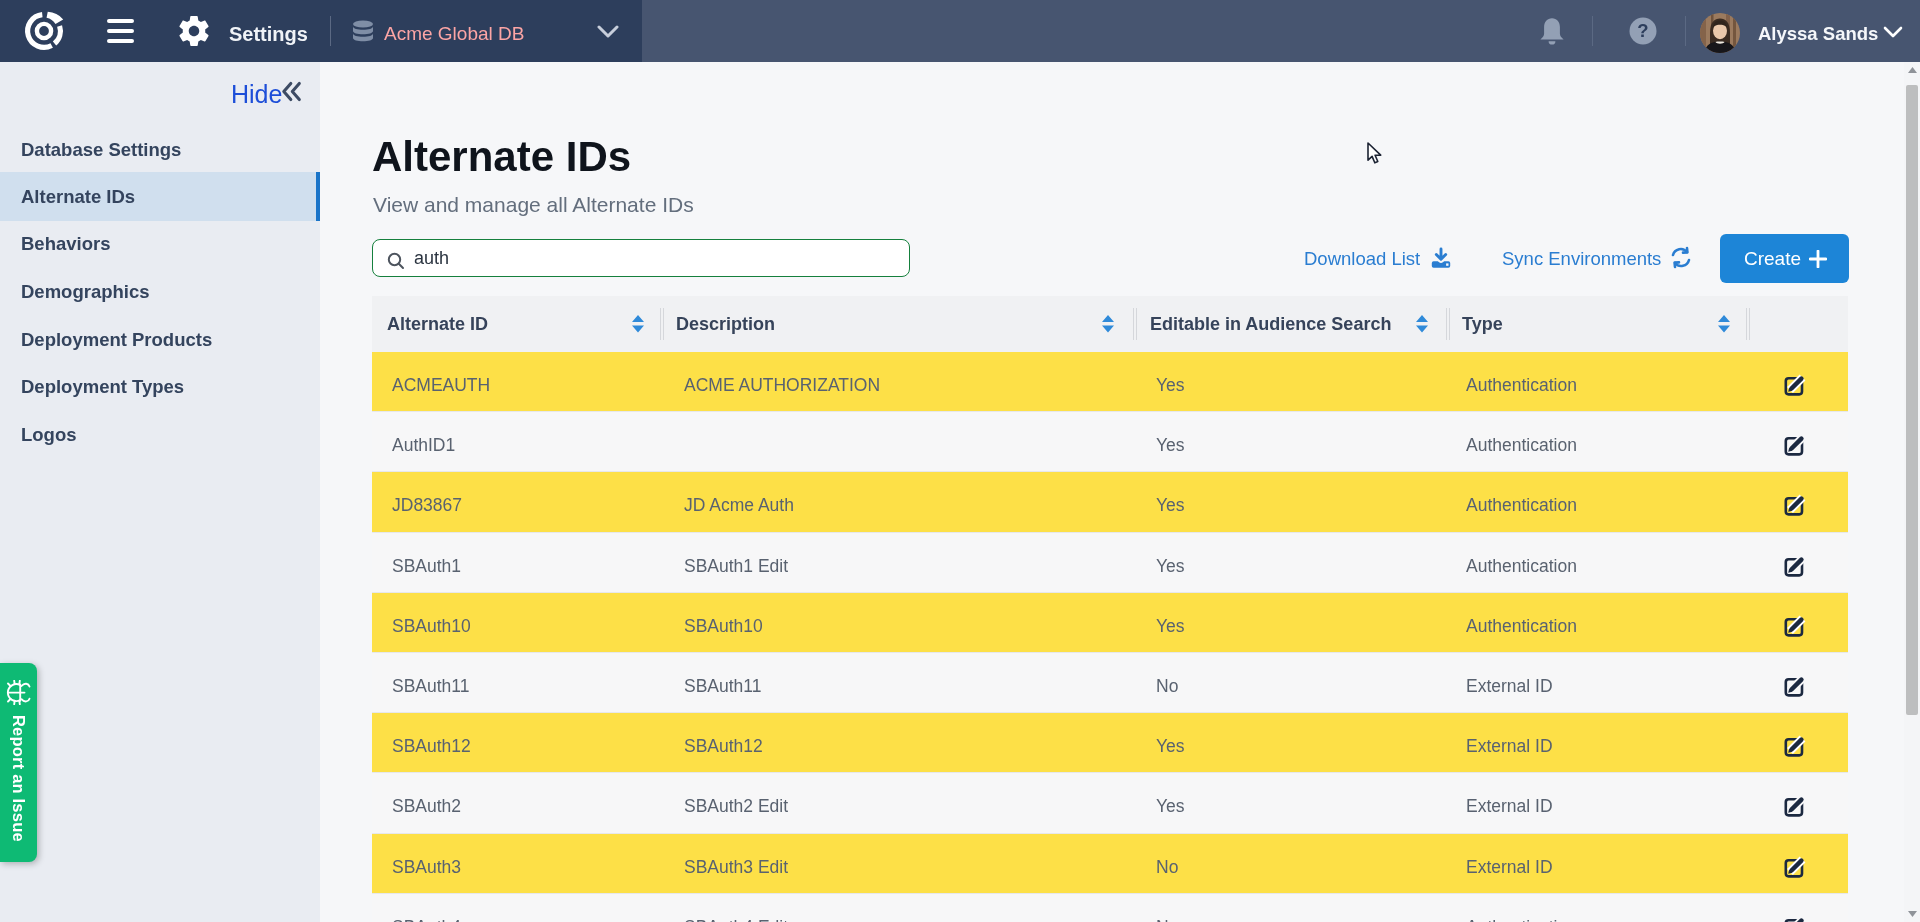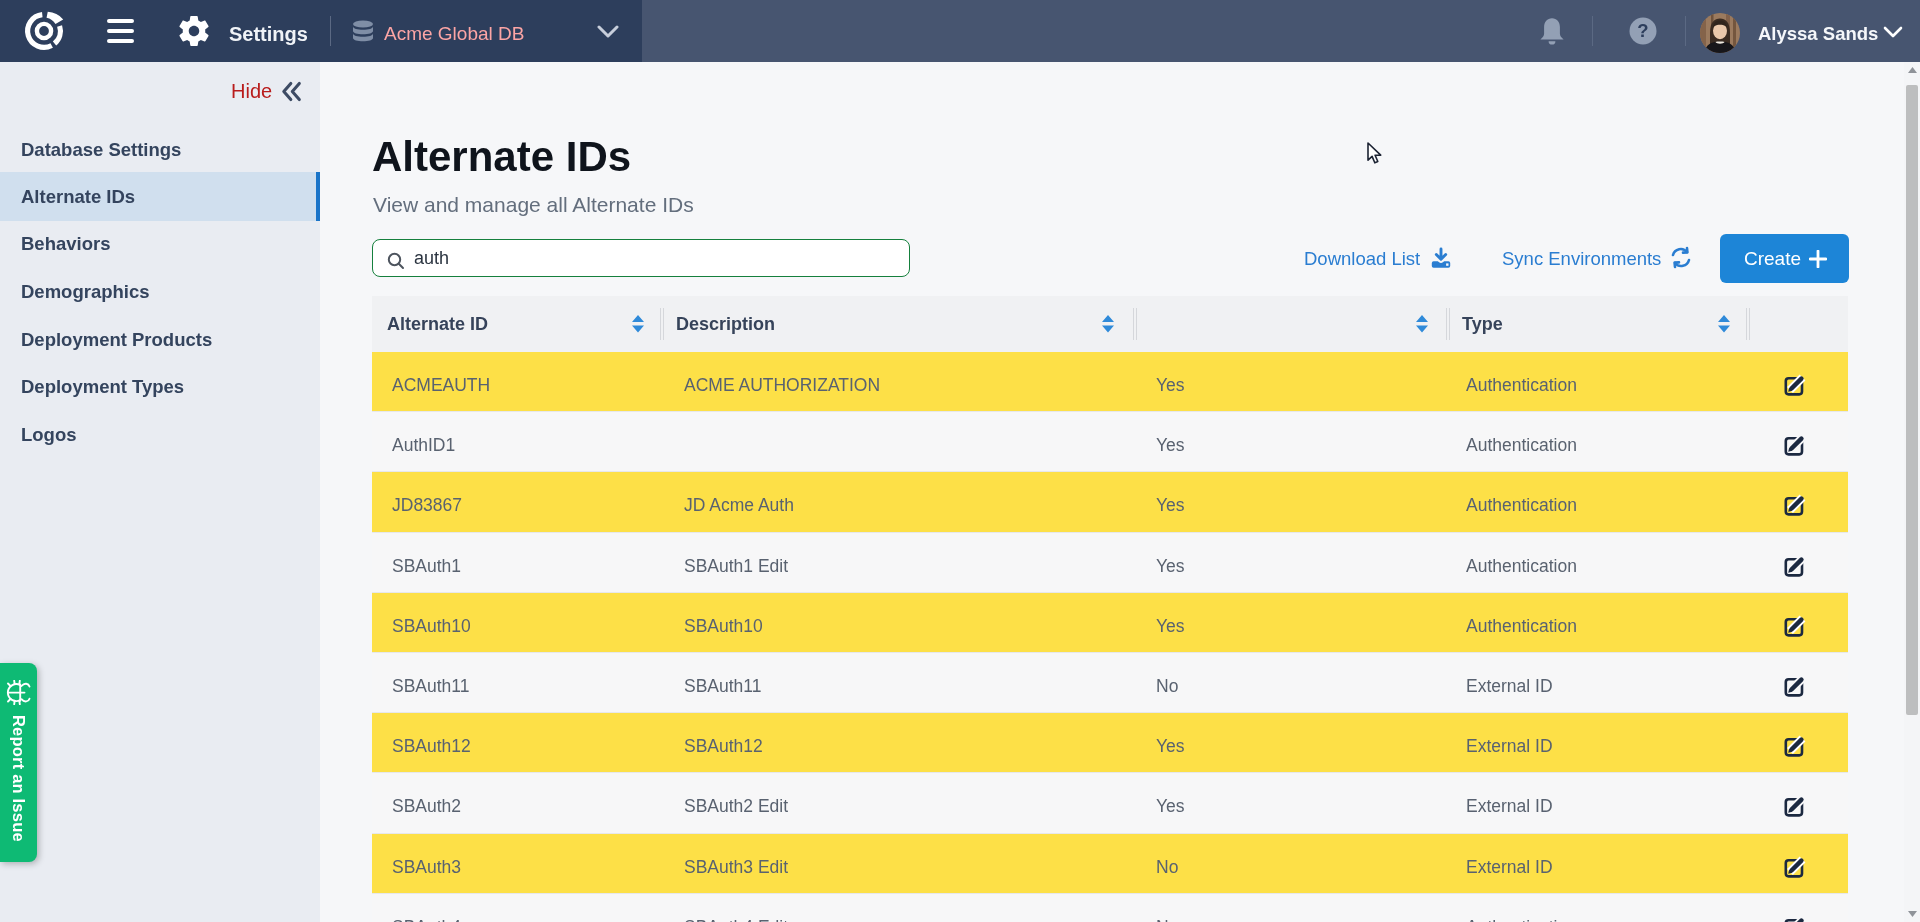--- a/index.html
+++ b/index.html
@@ -12,21 +12,21 @@
 #hdrleft { position:absolute; left:0; top:0; width:642px; height:62px; background:#2d3e5c; }
 .hdiv { position:absolute; top:16px; width:1px; height:30px; background:#5b6983; }
 #settingsTxt { position:absolute; left:229px; top:2.5px; height:62px; line-height:62px; color:#f0f3f7; font-size:20px; font-weight:bold; }
 #dbTxt { position:absolute; left:384px; top:2.5px; height:62px; line-height:62px; color:#fca5a5; font-size:19px; }
 #userTxt { position:absolute; left:1758px; top:2.5px; height:62px; line-height:62px; color:#f5f7fa; font-size:18.5px; font-weight:bold; }
 
 
 #sidebar { position:absolute; left:0; top:62px; width:320px; height:860px; background:#e9ecf2; }
 .navitem { position:absolute; left:21px; font-size:18.5px; font-weight:bold; color:#34445e; }
 #selband { position:absolute; left:0; top:110px; width:320px; height:49px; background:#d0dfee; border-right:4px solid #1a74c8; }
-#hideTxt { position:absolute; left:231px; top:18px; font-size:20px; color:#b91c1c; }
+#hideTxt { position:absolute; left:231px; top:18px; font-size:25px; color:#1d4ed8; }
 
 
 #h1 { position:absolute; left:372px; top:136px; font-size:42px; font-weight:bold; color:#0f141c; line-height:1; letter-spacing:0px; }
 #sub { position:absolute; left:373px; top:193px; font-size:21px; color:#636e7d; }
 #search { position:absolute; left:372px; top:239px; width:538px; height:38px; background:#fff; border:1px solid #15803d; border-radius:8px; }
 #searchTxt { position:absolute; left:41px; top:0; height:36px; line-height:36px; font-size:18px; color:#2b3440; }
 .bluelink { position:absolute; top:239px; height:40px; line-height:40px; font-size:18.5px; color:#2a7dd1; }
 #createBtn { position:absolute; left:1720px; top:234px; width:129px; height:49px; background:#1d85d7; border-radius:6px; }
 #createTxt { position:absolute; left:24px; top:0; height:49px; line-height:49px; color:#fff; font-size:19px; }
 
@@ -159,20 +159,21 @@
 <div id="createBtn">
   <div id="createTxt">Create</div>
   <svg class="abs" style="left:89px;top:16px" width="18" height="18" viewBox="0 0 18 18">
     <path d="M9 1 L9 17 M1 9 L17 9" stroke="#fff" stroke-width="2.8" stroke-linecap="round"></path>
   </svg>
 </div>
 
 <div id="thead">
   <div class="hcell" style="left:15px">Alternate ID</div>
   <div class="hcell" style="left:304px">Description</div>
+  <div class="hcell" style="left:778px">Editable in Audience Search</div>
   <div class="hcell" style="left:1090px">Type</div>
   <svg class="abs" style="left:259px;top:19px" width="14" height="18" viewBox="0 0 14 18">
       <path fill="#2f8ad9" d="M7 0 L13 7 L1 7 Z M1 10.5 L13 10.5 L7 17.5 Z"></path>
     </svg>
   <svg class="abs" style="left:729px;top:19px" width="14" height="18" viewBox="0 0 14 18">
       <path fill="#2f8ad9" d="M7 0 L13 7 L1 7 Z M1 10.5 L13 10.5 L7 17.5 Z"></path>
     </svg>
   <svg class="abs" style="left:1043px;top:19px" width="14" height="18" viewBox="0 0 14 18">
       <path fill="#2f8ad9" d="M7 0 L13 7 L1 7 Z M1 10.5 L13 10.5 L7 17.5 Z"></path>
     </svg>

